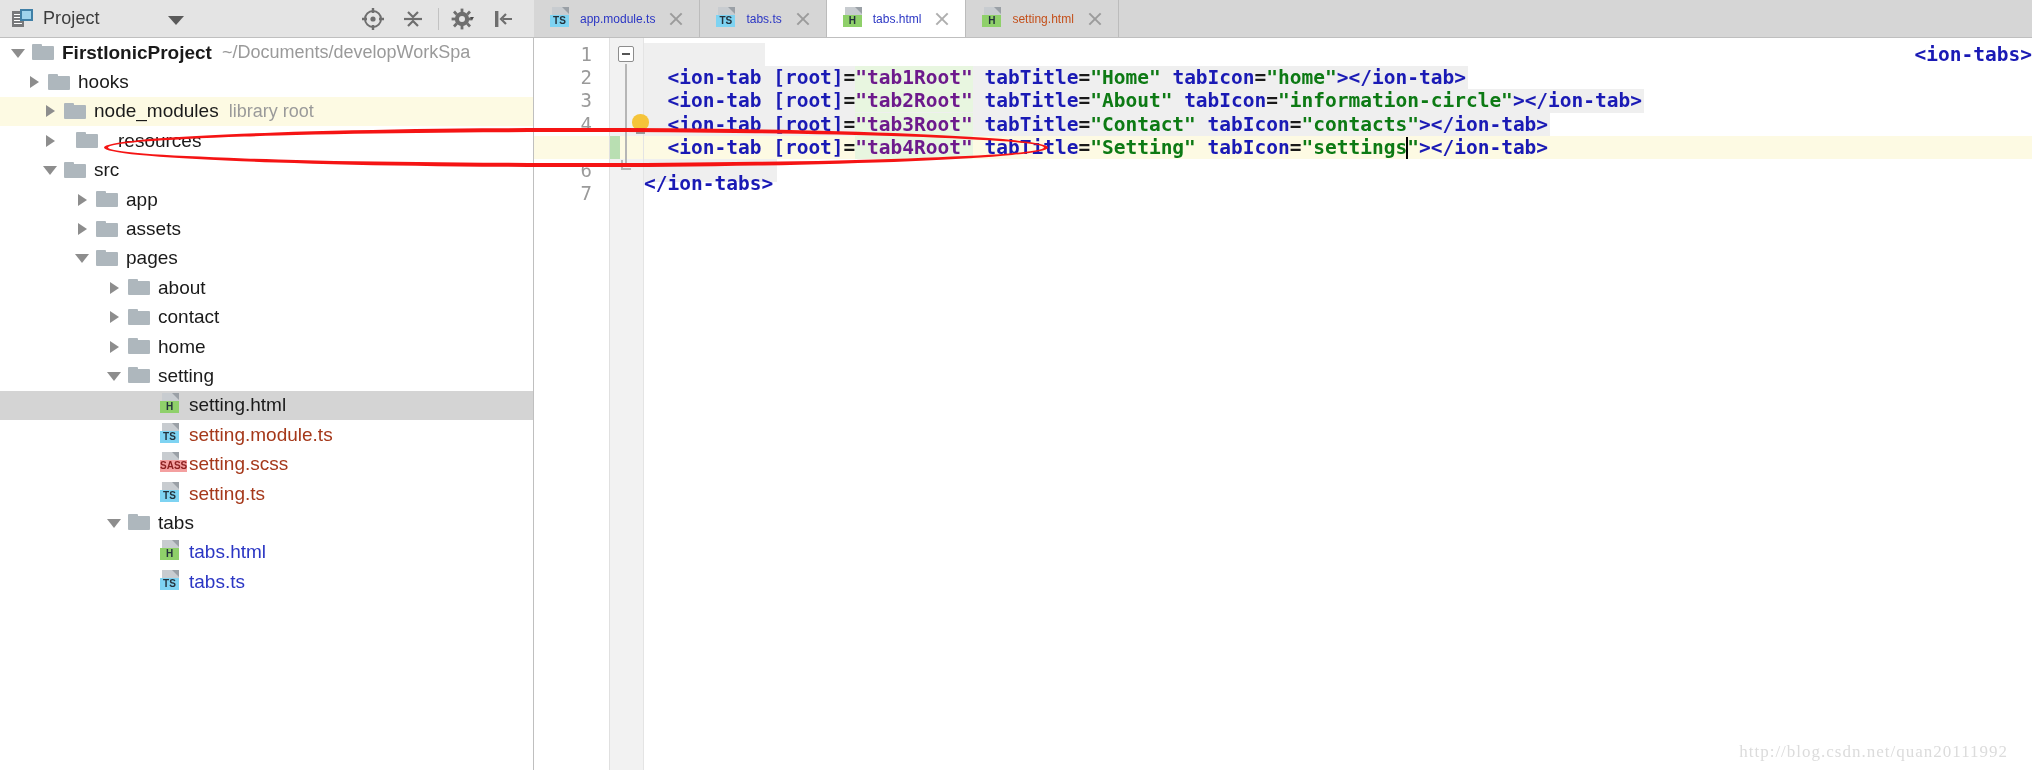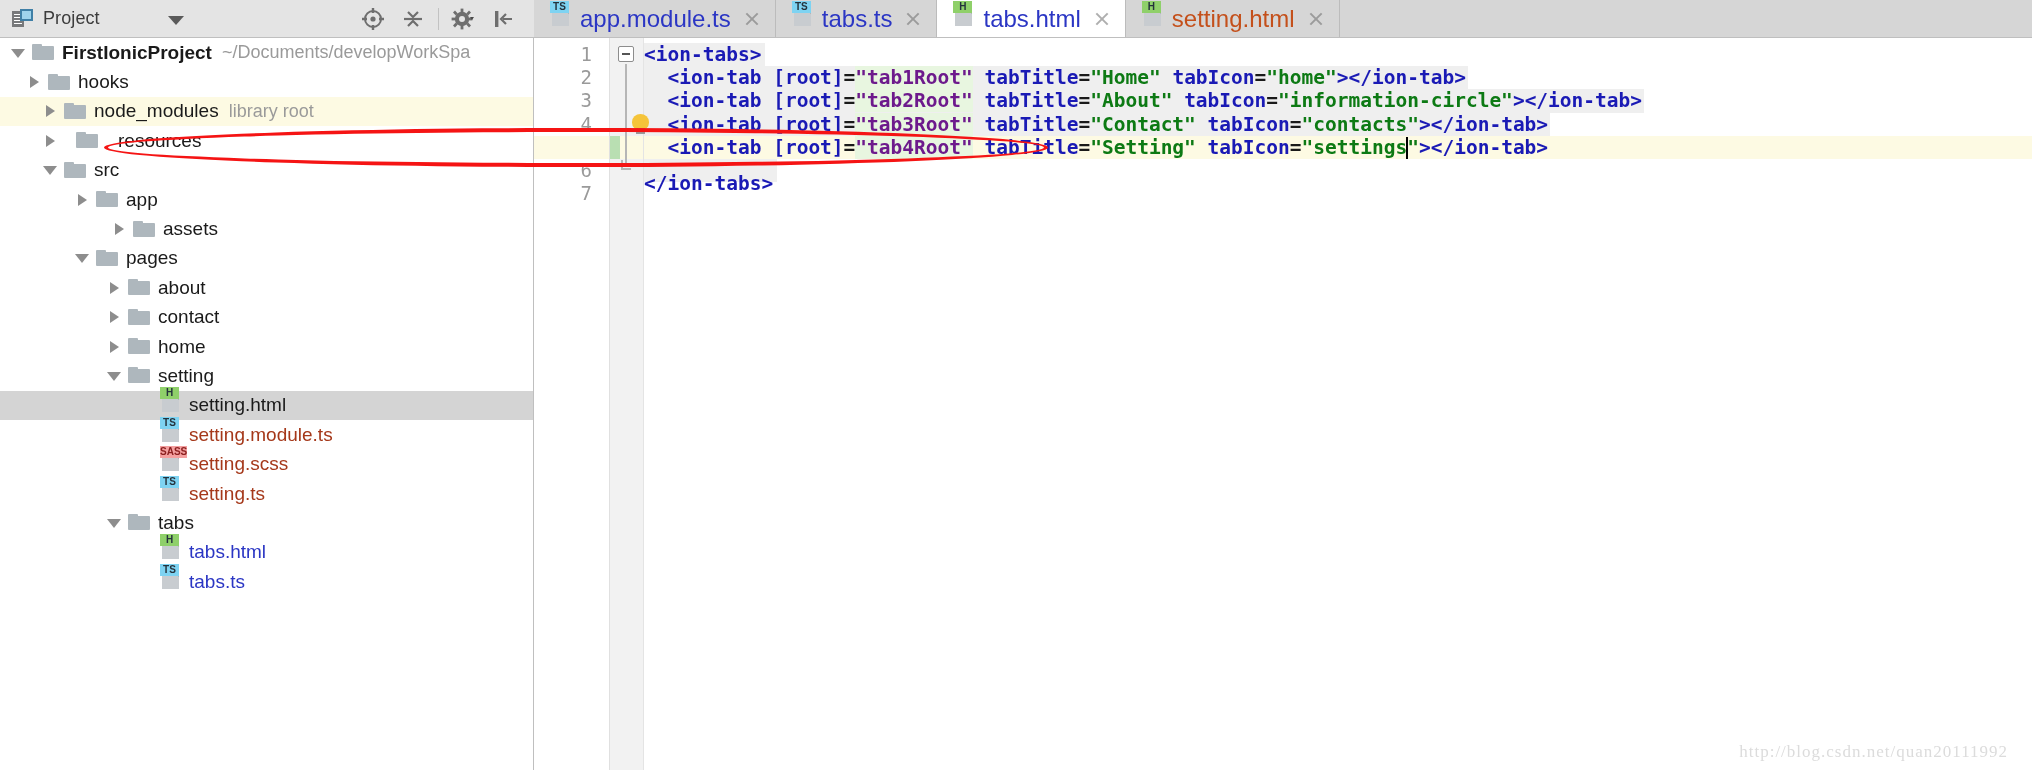--- a/index.html
+++ b/index.html
@@ -55,21 +55,21 @@
   }
   .tab {
     display: flex; align-items: center; gap: 9px;
     padding: 0 13px 0 16px;
     border-right: 1px solid #bcbcbc;
     background: #d6d6d6;
     cursor: default;
     position: relative;
   }
   .tab.active { background: #ffffff; }
-  .tab-label { font-size: 24px; white-space: nowrap; }
+  .tab-label { font-size: 12px; white-space: nowrap; }
   .tab-label.ts { color: #2b36c4; }
   .tab-label.html-mod { color: #c4501b; }
   .tab-label.html { color: #2b36c4; }
   .tab-close {
     width: 20px; height: 20px; position: relative; opacity: .55; margin-left: 2px;
   }
   .tab-close::before, .tab-close::after {
     content: ""; position: absolute; left: 2px; top: 9px; width: 16px; height: 2px;
     background: #6c6c6c;
   }
@@ -80,21 +80,21 @@
   .ficon { width: 21px; height: 24px; position: relative; flex: 0 0 21px; }
   .ficon .page {
     position: absolute; left: 2px; top: 0px; width: 17px; height: 19px;
     background: #c8ccd0;
   }
   .ficon .page::before {
     content: ""; position: absolute; right: 0; top: 0;
     border-left: 7px solid transparent; border-top: 7px solid #9aa0a6;
   }
   .ficon .badge {
-    position: absolute; left: 0px; bottom: 18px; height: 12px; min-width: 19px;
+    position: absolute; left: 0px; bottom: 4px; height: 12px; min-width: 19px;
     font-size: 10px; line-height: 12px; text-align: center;
     font-family: "Liberation Sans", sans-serif; font-weight: bold;
     color: #24323c;
   }
   .badge.ts   { background: #7ed3f2; }
   .badge.html { background: #8fd06a; }
   .badge.sass { background: #f4a0a0; color: #8c2020; }
 
   
   .main-row { display: flex; flex: 1; min-height: 0; }
@@ -343,21 +343,21 @@
         <div class="trow" style="padding-left: 42px;">
           <span class="arrow down"></span>
           <span class="folder"></span>
           <span class="tname black">src</span>
         </div>
         <div class="trow" style="padding-left: 74px;">
           <span class="arrow right"></span>
           <span class="folder"></span>
           <span class="tname black">app</span>
         </div>
-        <div class="trow" style="padding-left: 111px;">
+        <div class="trow" style="padding-left: 74px;">
           <span class="arrow right"></span>
           <span class="folder"></span>
           <span class="tname black">assets</span>
         </div>
         <div class="trow" style="padding-left: 74px;">
           <span class="arrow down"></span>
           <span class="folder"></span>
           <span class="tname black">pages</span>
         </div>
         <div class="trow" style="padding-left: 106px;">
@@ -448,21 +448,21 @@
         </div>
       <div class="gutter-fold">
           <div class="cur-line-bg" style="top: 97.8px; left: 0px; right: 0px;"></div>
           <div class="fold" style="top: 8px;"></div>
           <div class="fold-line" style="top: 26px; height: 98.8px;"></div>
           <div class="fold-end" style="top: 122px;"></div>
           <div class="changebar" style="top: 97.8px; height: 23.2px;"></div>
         </div>
       <div class="code-area">
           <div class="codebg" style="top: 5px; left: 0px; width: 121.2px;"></div>
-          <div class="line" style="top: 5px;"><span class="tag">&lt;ion-tabs&gt;</span></div>
+          <div class="line" style="top: 5px; text-align: right;"><span class="tag">&lt;ion-tabs&gt;</span></div>
           <div class="codebg" style="top: 28.2px; left: 0px; width: 824.4px;"></div>
           <div class="line" style="top: 28.2px;"><span>  </span><span class="tag">&lt;ion-tab</span><span class=""> </span><span class="attr">[root]</span><span class="punct">=</span><span class="strp">"tab1Root"</span><span class=""> </span><span class="attr">tabTitle</span><span class="punct">=</span><span class="strv">"Home"</span><span class=""> </span><span class="attr">tabIcon</span><span class="punct">=</span><span class="strv">"home"</span><span class="tag">&gt;</span><span class="tag">&lt;/ion-tab&gt;</span></div>
           <div class="codebg" style="top: 51.4px; left: 0px; width: 1000.2px;"></div>
           <div class="line" style="top: 51.4px;"><span>  </span><span class="tag">&lt;ion-tab</span><span class=""> </span><span class="attr">[root]</span><span class="punct">=</span><span class="strp">"tab2Root"</span><span class=""> </span><span class="attr">tabTitle</span><span class="punct">=</span><span class="strv">"About"</span><span class=""> </span><span class="attr">tabIcon</span><span class="punct">=</span><span class="strv">"information-circle"</span><span class="tag">&gt;</span><span class="tag">&lt;/ion-tab&gt;</span></div>
           <div class="codebg" style="top: 74.6px; left: 0px; width: 906.44px;"></div>
           <div class="line" style="top: 74.6px;"><span>  </span><span class="tag">&lt;ion-tab</span><span class=""> </span><span class="attr">[root]</span><span class="punct">=</span><span class="strp">"tab3Root"</span><span class=""> </span><span class="attr">tabTitle</span><span class="punct">=</span><span class="strv">"Contact"</span><span class=""> </span><span class="attr">tabIcon</span><span class="punct">=</span><span class="strv">"contacts"</span><span class="tag">&gt;</span><span class="tag">&lt;/ion-tab&gt;</span></div>
           <div class="cur-line-bg" style="top: 97.8px;"></div>
           <div class="line" style="top: 97.8px;"><span>  </span><span class="tag">&lt;ion-tab</span><span class=""> </span><span class="attr">[root]</span><span class="punct">=</span><span class="strp">"tab4Root"</span><span class=""> </span><span class="attr">tabTitle</span><span class="punct">=</span><span class="strv">"Setting"</span><span class=""> </span><span class="attr">tabIcon</span><span class="punct">=</span><span class="strv">"settings"</span><span class="tag">&gt;</span><span class="tag">&lt;/ion-tab&gt;</span></div>
           <div class="codebg" style="top: 121px; left: 0px; width: 132.92px;"></div>
           <div class="line" style="top: 134px;"><span class="tag">&lt;/ion-tabs&gt;</span></div>

